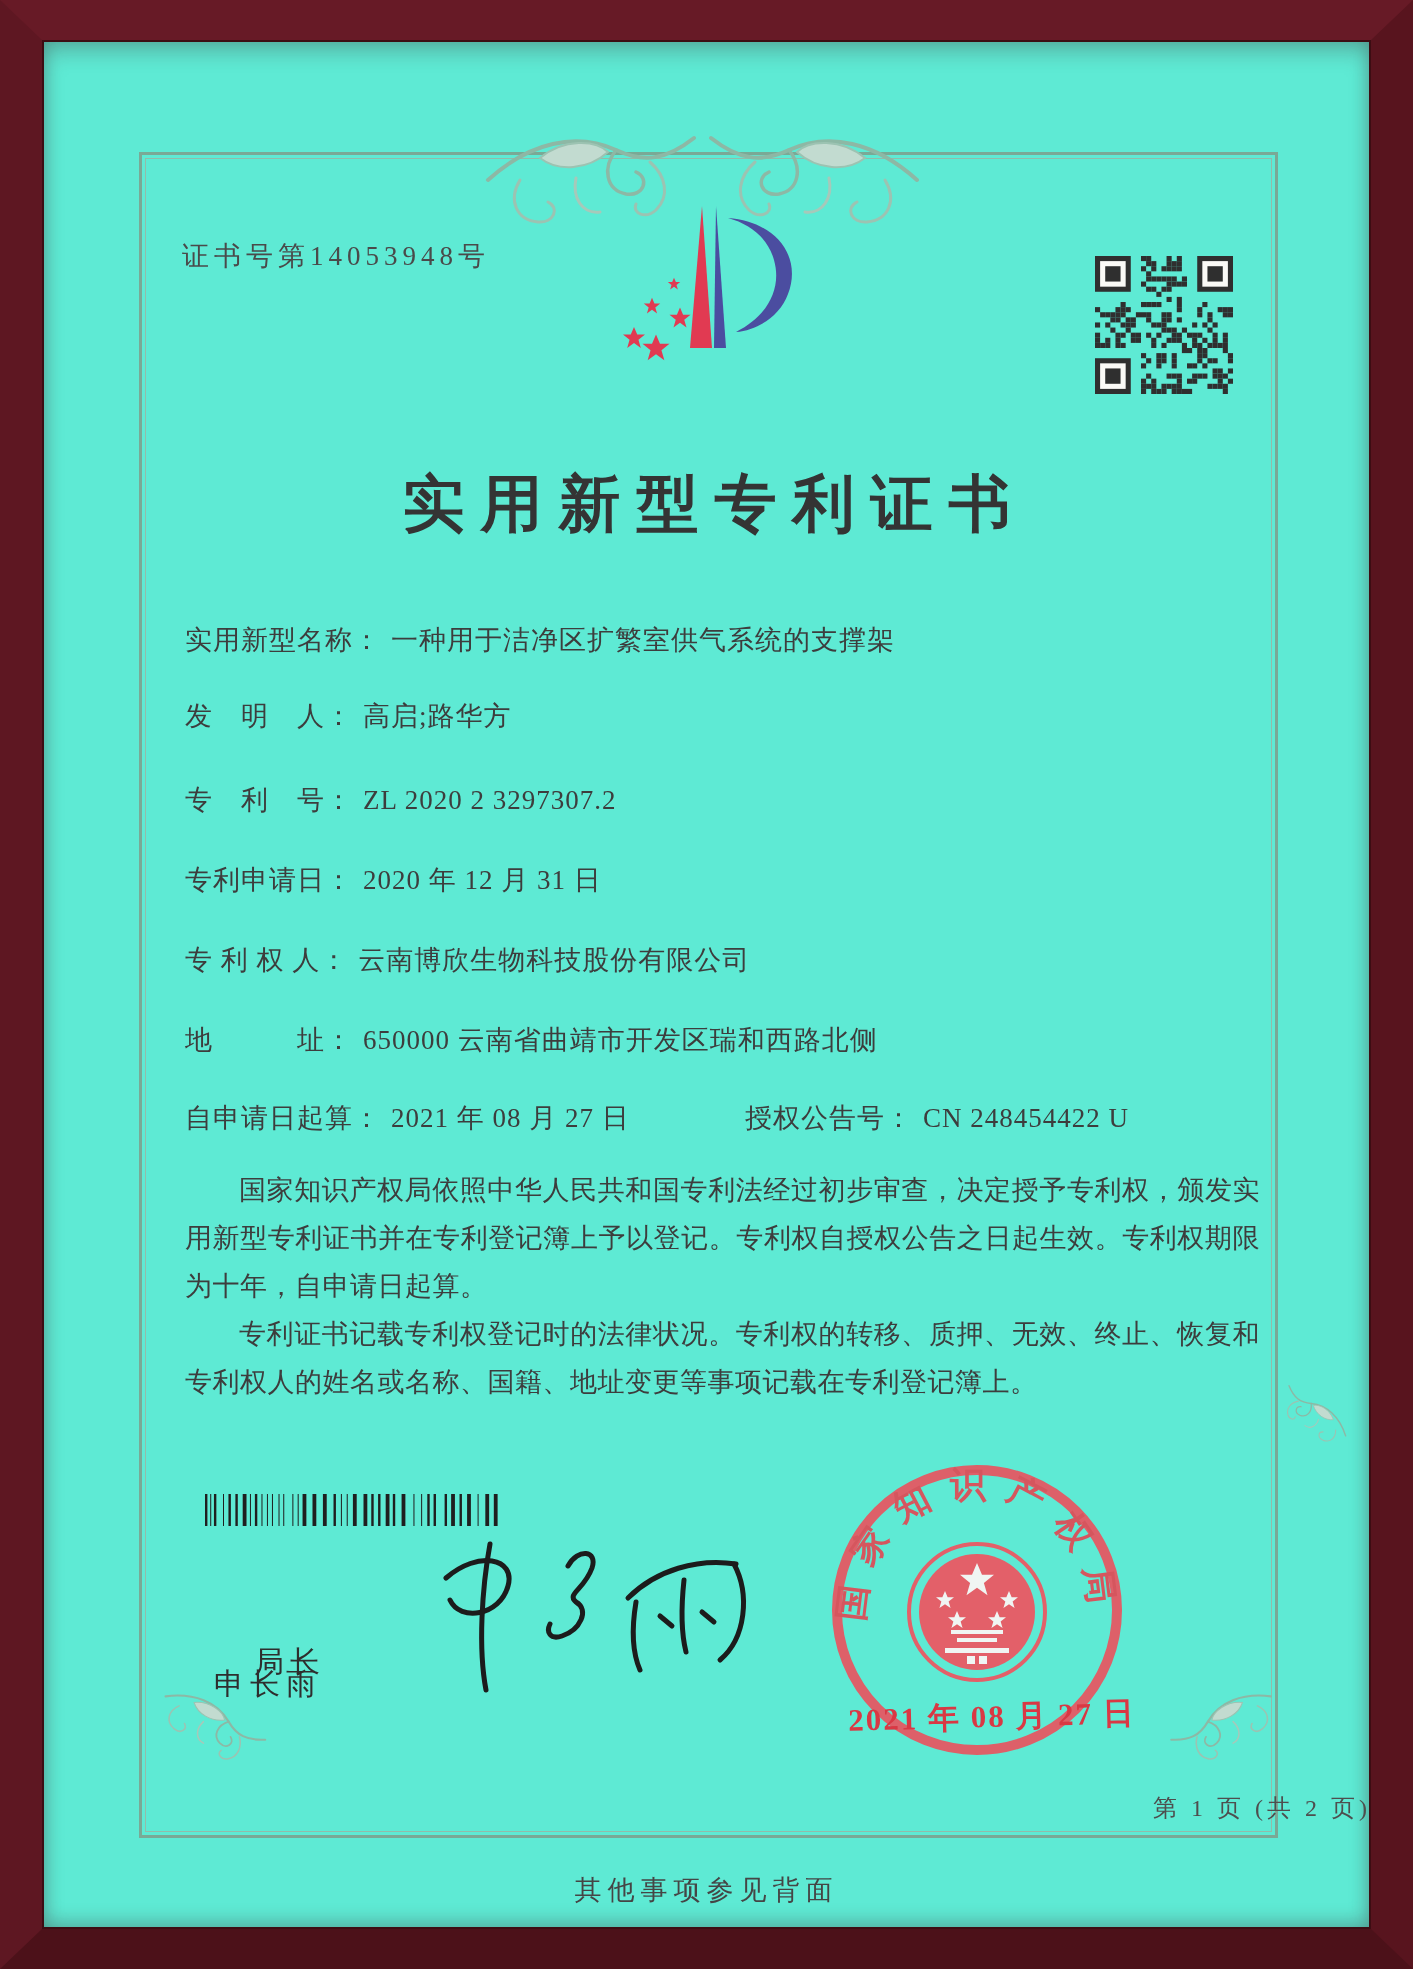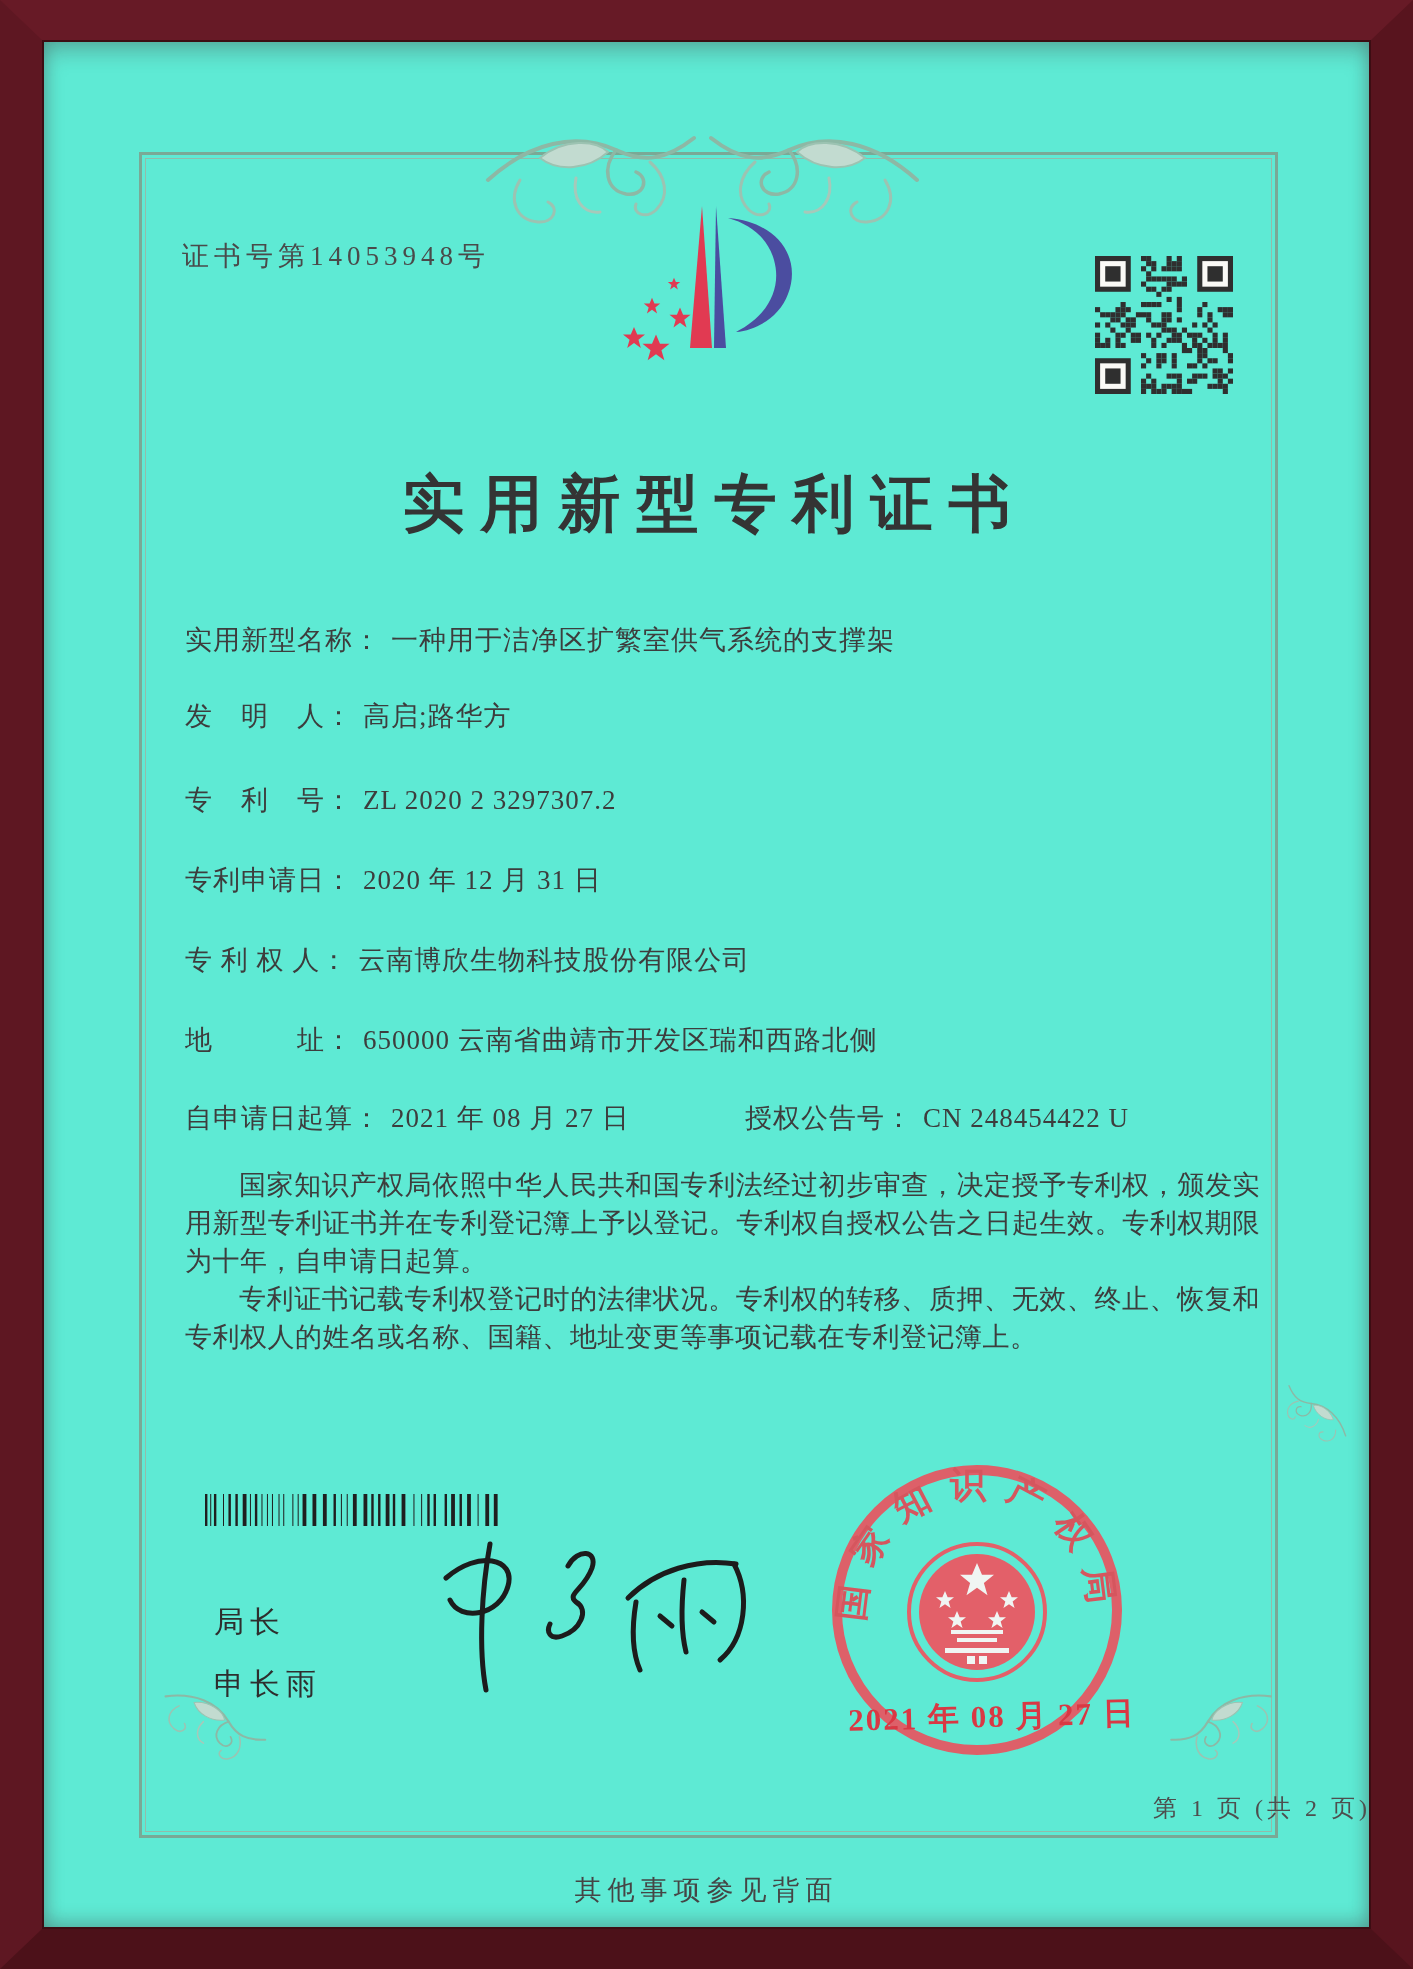--- a/index.html
+++ b/index.html
@@ -21,21 +21,21 @@
     content:""; position:absolute; inset:3px; border:1px solid #93bcaa;
   }
   .abs{position:absolute;}
   .cert-no{ left:140px; top:198px; font-size:27px; letter-spacing:5px; color:#4a4a4a; }
   .title{ left:0; top:422px; width:100%; text-align:center; font-size:62px; font-weight:700;
           letter-spacing:16px; color:#343434; text-indent:16px;}
   .frow{ left:143px; width:1075px; font-size:27px; color:#3d3d3d; letter-spacing:1px; white-space:nowrap;}
   .frow .lab{ display:inline-block; }
   .frow .val{ margin-left:10px; }
   .frow .pair2{ position:absolute; left:560px; top:0; }
-  .paras{ left:143px; top:1126px; width:1075px; font-size:27px; line-height:38px;
+  .paras{ left:143px; top:1126px; width:1075px; font-size:27px; line-height:48px;
           color:#3d3d3d; letter-spacing:.5px; text-align:justify; }
   .paras p{ margin:0; text-indent:2em; }
   .signer{ left:172px; font-family:"Liberation Sans","DejaVu Sans",sans-serif;
            font-size:30px; color:#2e2e2e; letter-spacing:6px;}
   .footer-page{ left:0; top:1752px; width:100%; text-align:right; font-size:24px;
                 letter-spacing:4px; color:#4e4e4e;}
   .back-note{ left:0; top:1832px; width:100%; text-align:center; font-size:27px;
               letter-spacing:6px; color:#454545;}
   .seal-wrap{ left:785px; top:1420px; width:300px; height:300px; opacity:.92; }
   .seal-date{ left:805px; top:1656px; width:290px; text-align:center; font-size:31px;
@@ -369,21 +369,21 @@
         <rect x="228.57552854316324" y="0" width="2.4" height="32" fill="#1f1f1f"></rect>
         <rect x="239.610536797438" y="0" width="2.4" height="32" fill="#1f1f1f"></rect>
         <rect x="246.1207791362891" y="0" width="3.8" height="32" fill="#1f1f1f"></rect>
         <rect x="254.52865909999255" y="0" width="2.4" height="32" fill="#1f1f1f"></rect>
         <rect x="262.0910448878074" y="0" width="3.8" height="32" fill="#1f1f1f"></rect>
         <rect x="272.59023446897066" y="0" width="1" height="32" fill="#1f1f1f"></rect>
         <rect x="280.3299142350445" y="0" width="3.8" height="32" fill="#1f1f1f"></rect>
         <rect x="288.80777102410815" y="0" width="3.8" height="32" fill="#1f1f1f"></rect>
       </svg>
 
-    <div class="abs signer" style="top:1562px;">局长</div>
+    <div class="abs signer" style="top:1602px;margin-left:40px;">局长</div>
     <div class="abs signer" style="top:1624px;">申长雨</div>
 
     <svg class="abs" style="left:356px;top:1492px;" width="370" height="200" viewBox="0 0 370 200">
       <g fill="none" stroke="#1c1c1c" stroke-width="5" stroke-linecap="round">
         <path d="M48,46 C80,18 118,26 110,54 C102,84 62,90 52,68"></path>
         <path d="M92,12 C84,56 80,116 88,158"></path>
         <path d="M170,34 C180,16 200,18 194,36 C186,58 168,62 178,70 C192,78 182,98 164,104 C152,108 148,100 152,92"></path>
         <path d="M230,66 C258,38 300,26 338,32"></path>
         <path d="M238,70 C233,100 235,122 242,138"></path>
         <path d="M336,32 C352,62 348,106 322,128"></path>

